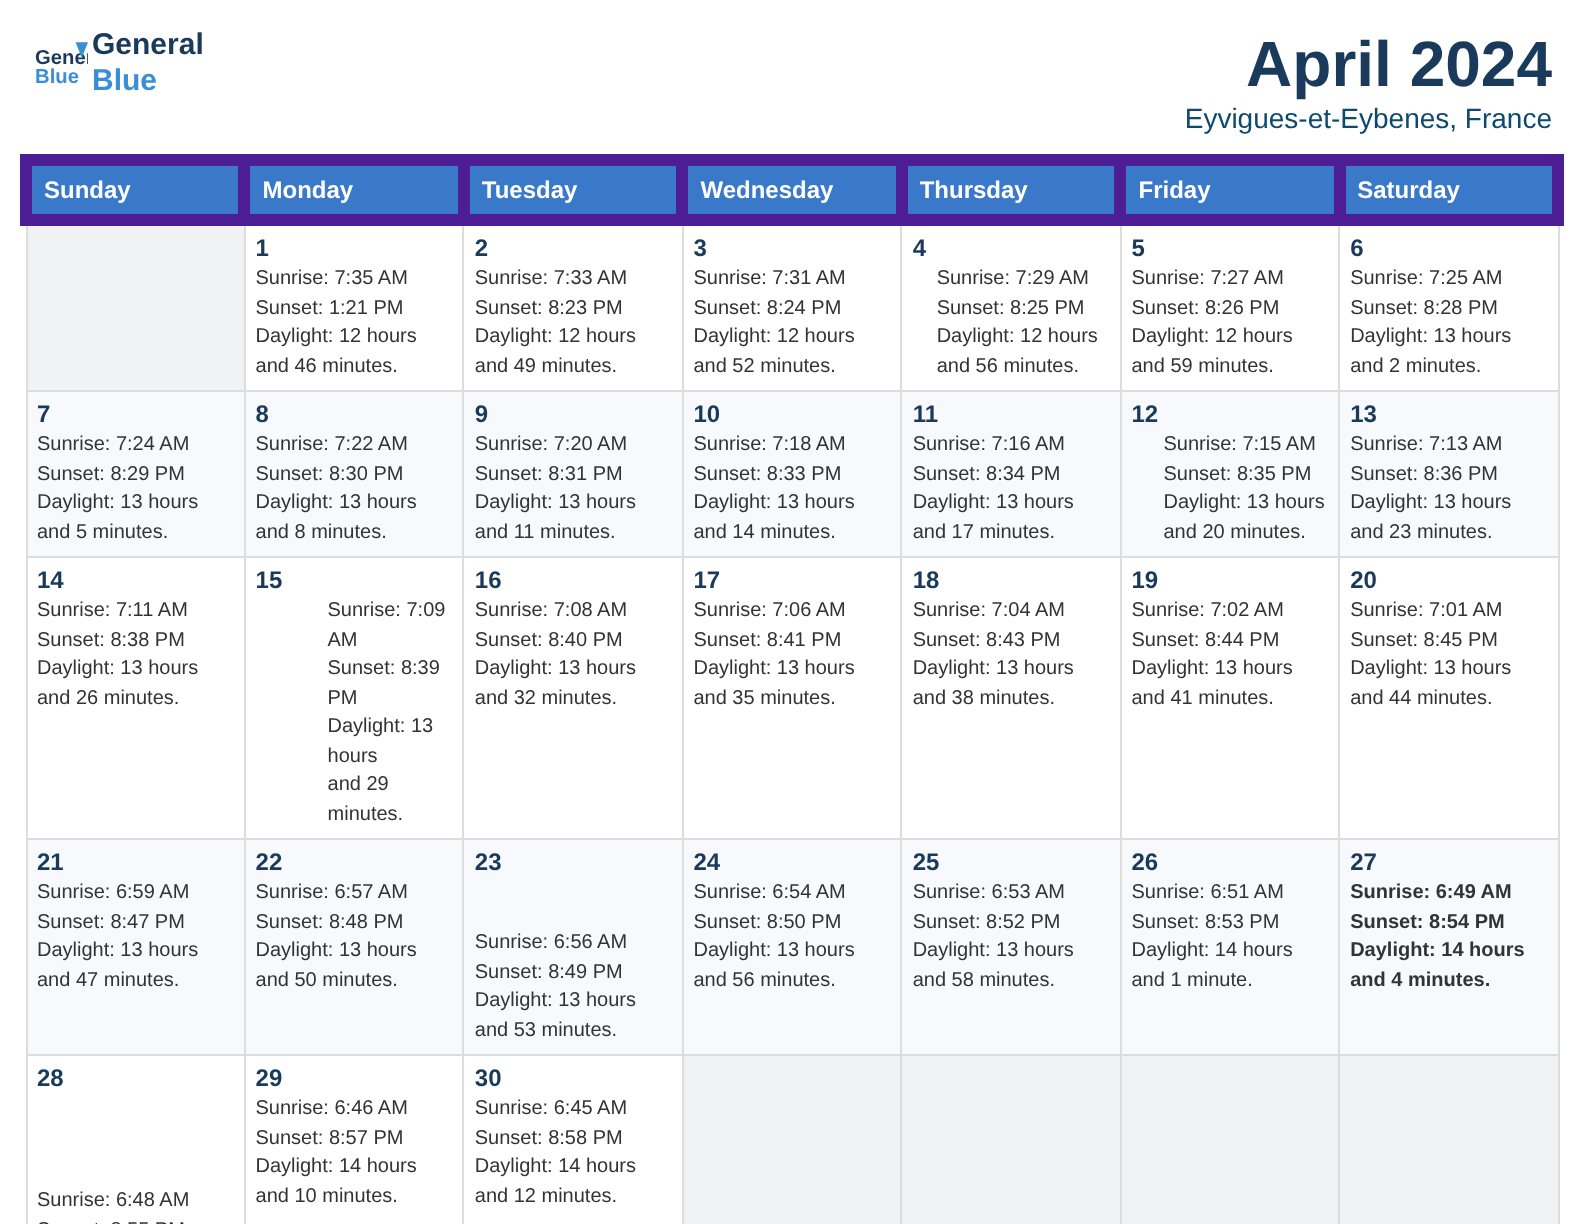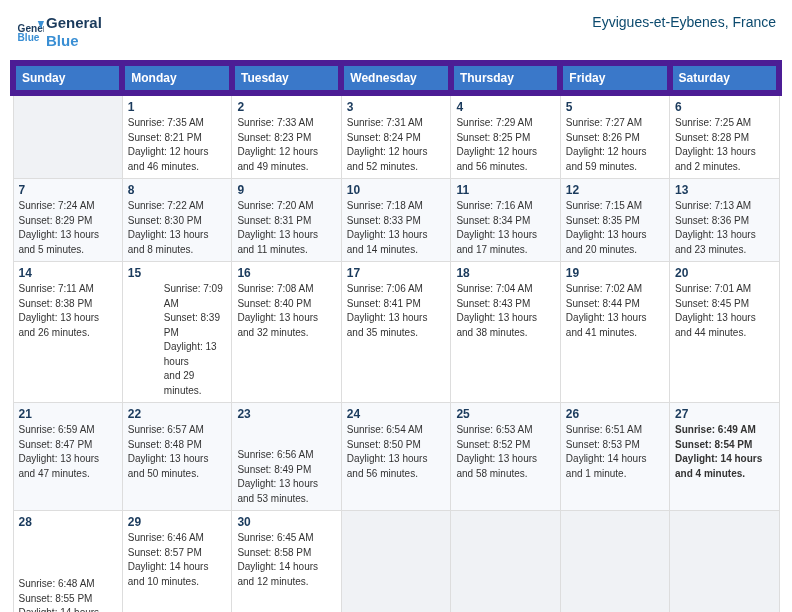--- a/index.html
+++ b/index.html
@@ -84,20 +84,21 @@
       <text x="2" y="18" font-size="13" font-weight="bold" fill="#1a3a5c">General</text>
       <text x="2" y="30" font-size="13" font-weight="bold" fill="#3a8fd4">Blue</text>
       <polygon points="28,4 36,4 32,14" fill="#3a8fd4"></polygon>
     </svg>
     <div style="display:flex;flex-direction:column;line-height:1.2;">
       <span style="font-size:15px;font-weight:bold;color:#1a3a5c;">General</span>
       <span style="font-size:15px;font-weight:bold;color:#3a8fd4;">Blue</span>
     </div>
   </div>
   <div class="title-block">
+    <div class="month-title">April 2024</div>
     <div class="location">Eyvigues-et-Eybenes, France</div>
   </div>
 </div>
 
 <table class="calendar">
   <thead>
     <tr>
     <th>Sunday</th>
         <th>Monday</th>
         <th>Tuesday</th>
@@ -106,41 +107,41 @@
         <th>Friday</th>
         <th>Saturday</th>
       </tr>
   </thead>
   <tbody id="calendar-body">
   <tr class="row-odd">
         <td class="empty-cell"></td>
         <td>
           <span class="day-number">1</span>
           <div class="day-info" style="white-space: pre-line;">Sunrise: 7:35 AM
-Sunset: 8:21 PM
+Sunset: 1:21 PM
 Daylight: 12 hours
 and 46 minutes.</div>
         </td>
         <td>
           <span class="day-number">2</span>
           <div class="day-info" style="white-space: pre-line;">Sunrise: 7:33 AM
 Sunset: 8:23 PM
 Daylight: 12 hours
 and 49 minutes.</div>
         </td>
         <td>
           <span class="day-number">3</span>
           <div class="day-info" style="white-space: pre-line;">Sunrise: 7:31 AM
 Sunset: 8:24 PM
 Daylight: 12 hours
 and 52 minutes.</div>
         </td>
         <td>
           <span class="day-number">4</span>
-          <div class="day-info" style="white-space: pre-line;">Sunrise: 7:29 AM
+          <div class="day-info" style="white-space: pre-line; margin-left: 12px;">Sunrise: 7:29 AM
 Sunset: 8:25 PM
 Daylight: 12 hours
 and 56 minutes.</div>
         </td>
         <td>
           <span class="day-number">5</span>
           <div class="day-info" style="white-space: pre-line;">Sunrise: 7:27 AM
 Sunset: 8:26 PM
 Daylight: 12 hours
 and 59 minutes.</div>
@@ -184,21 +185,21 @@
         </td>
         <td>
           <span class="day-number">11</span>
           <div class="day-info" style="white-space: pre-line;">Sunrise: 7:16 AM
 Sunset: 8:34 PM
 Daylight: 13 hours
 and 17 minutes.</div>
         </td>
         <td>
           <span class="day-number">12</span>
-          <div class="day-info" style="white-space: pre-line;">Sunrise: 7:15 AM
+          <div class="day-info" style="white-space: pre-line; margin-left: 16px;">Sunrise: 7:15 AM
 Sunset: 8:35 PM
 Daylight: 13 hours
 and 20 minutes.</div>
         </td>
         <td>
           <span class="day-number">13</span>
           <div class="day-info" style="white-space: pre-line;">Sunrise: 7:13 AM
 Sunset: 8:36 PM
 Daylight: 13 hours
 and 23 minutes.</div>

